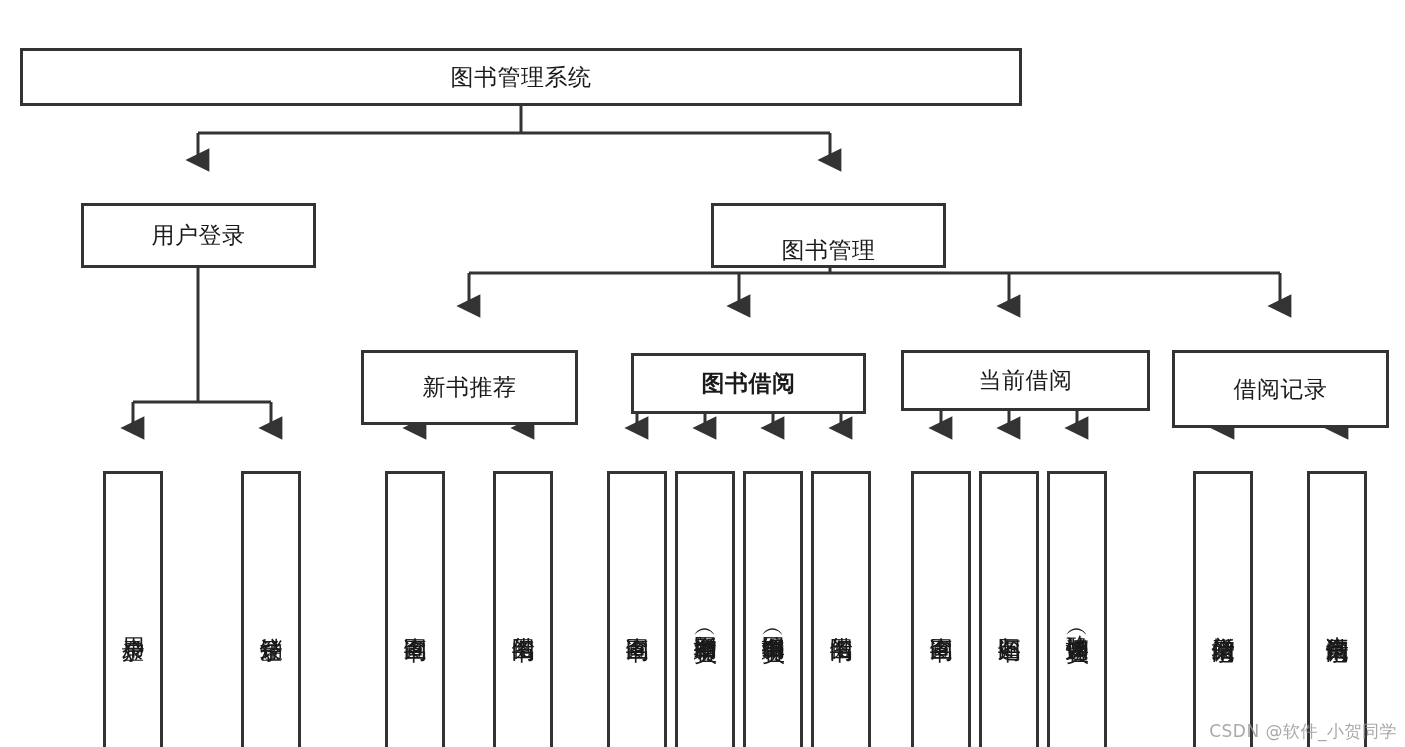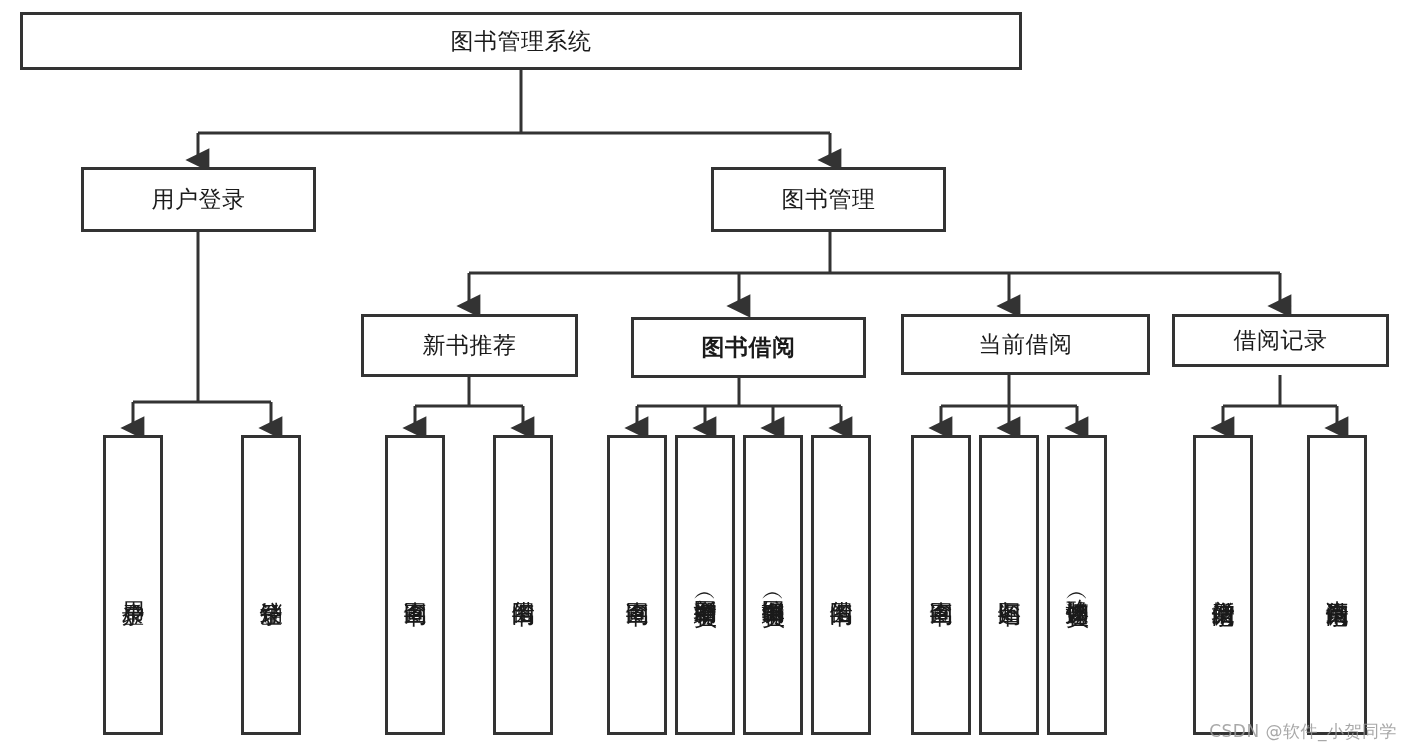--- a/index.html
+++ b/index.html
@@ -27,20 +27,21 @@
   }
   .node {
     position: absolute;
     box-sizing: border-box;
     border: 3px solid #333333;
     background: #ffffff;
     display: flex;
     align-items: center;
     justify-content: center;
     color: #1a1a1a;
+    margin-top: 36px;
   }
   .node .label {
     font-size: 23px;
     line-height: 1.25;
     letter-spacing: 0.5px;
     white-space: nowrap;
   }
   .node.vertical {
     align-items: center;
     justify-content: center;
@@ -120,34 +121,34 @@
     </g>
   </svg>
 
   <div class="node" style="left:20px; top:12px; width:1002px; height:58px;">
     <span class="label">图书管理系统</span>
   </div>
 
   <div class="node" style="left:81px; top:167px; width:235px; height:65px;">
     <span class="label">用户登录</span>
   </div>
-  <div class="node" style="left:711px; top:167px; width:235px; height:65px;">
+  <div class="node" style="left:711px; top:167px; width:235px; height:65px;align-items:flex-end;">
     <span class="label">图书管理</span>
   </div>
 
-  <div class="node" style="left:361px; top:314px; width:217px; height:63px;">
+  <div class="node" style="left:361px; top:314px; width:217px; height:75px;">
     <span class="label">新书推荐</span>
   </div>
   <div class="node" style="left:631px; top:317px; width:235px; height:61px;font-weight:bold;">
     <span class="label">图书借阅</span>
   </div>
   <div class="node" style="left:901px; top:314px; width:249px; height:61px;">
     <span class="label">当前借阅</span>
   </div>
-  <div class="node" style="left:1172px; top:314px; width:217px; height:53px;">
+  <div class="node" style="left:1172px; top:314px; width:217px; height:78px;">
     <span class="label">借阅记录</span>
   </div>
 
   <div class="node vertical" style="left:103px; top:435px; width:60px; height:300px;">
     <span class="label">用户登录</span>
   </div>
   <div class="node vertical" style="left:241px; top:435px; width:60px; height:300px;">
     <span class="label">注销登录</span>
   </div>
 

